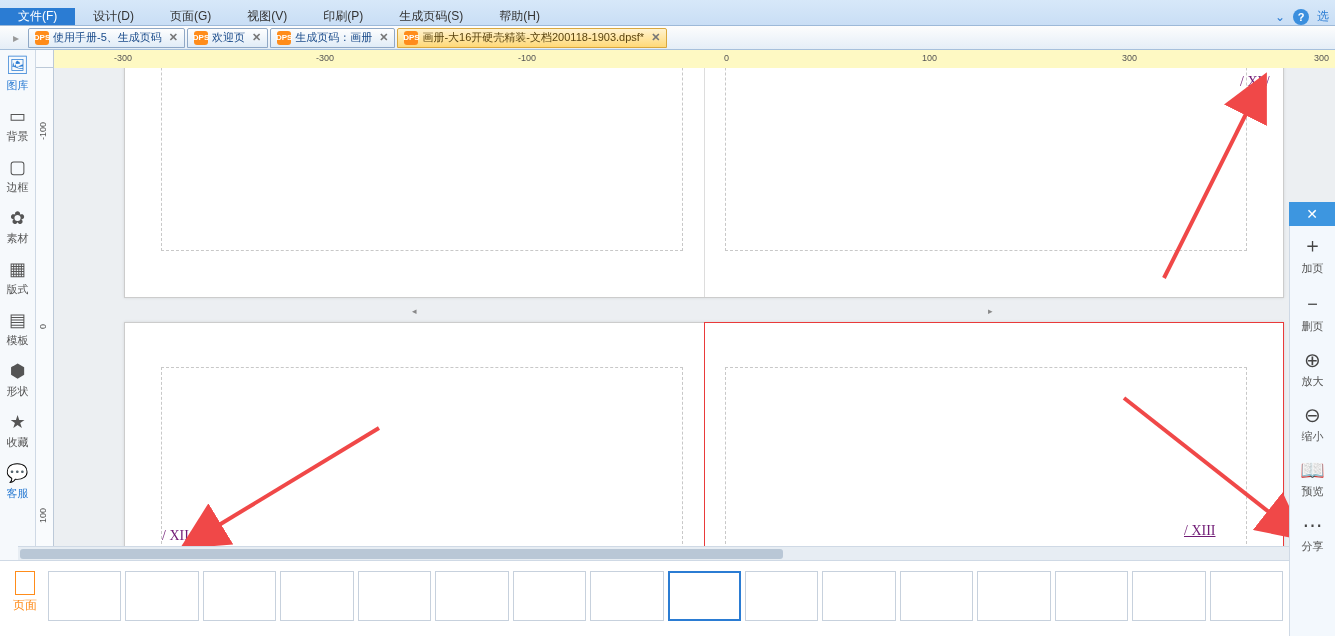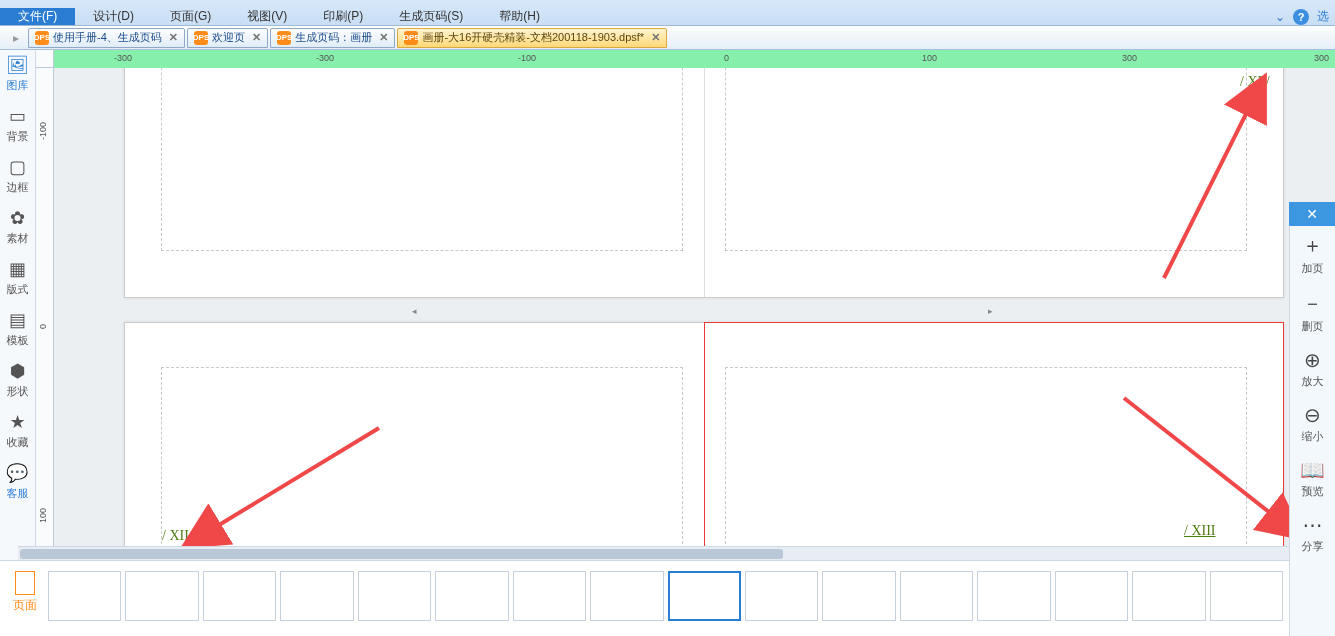--- a/index.html
+++ b/index.html
@@ -18,31 +18,31 @@
 .tab .tab-icon { width: 14px; height: 14px; background: #ff8c1a; border-radius: 3px; display: flex; align-items: center; justify-content: center; color: #fff; font-size: 8px; font-weight: bold; }
 .tab .close { color: #777; font-weight: bold; margin-left: 3px; }
 
 .main { position: absolute; top: 50px; left: 0; right: 0; bottom: 76px; display: flex; }
 .left-sidebar { width: 36px; background: #f6f9fc; border-right: 1px solid #cfd9e5; display: flex; flex-direction: column; align-items: center; padding-top: 4px; gap: 12px; }
 .left-sidebar .side-item { width: 34px; display: flex; flex-direction: column; align-items: center; gap: 2px; font-size: 11px; color: #555; cursor: pointer; }
 .left-sidebar .side-item.active { color: #2b7cd3; }
 .side-icon { width: 22px; height: 22px; display: flex; align-items: center; justify-content: center; font-size: 18px; }
 
 .canvas-wrap { flex: 1; position: relative; background: #fff; overflow: hidden; }
-.ruler-h { position: absolute; top: 0; left: 18px; right: 0; height: 20px; background: #86efac; border-bottom: 1px solid #bcc9d8; font-size: 9px; color: #555; }
+.ruler-h { position: absolute; top: 0; left: 18px; right: 0; height: 20px; background: #fef9c3; border-bottom: 1px solid #bcc9d8; font-size: 9px; color: #555; }
 .ruler-h .tick { position: absolute; top: 3px; }
 .ruler-v { position: absolute; top: 18px; left: 0; width: 18px; bottom: 0; background: #f9fbfd; border-right: 1px solid #bcc9d8; font-size: 9px; color: #555; }
 .ruler-v .tick { position: absolute; left: 2px; writing-mode: vertical-rl; transform: rotate(180deg); }
 .ruler-corner { position: absolute; top: 0; left: 0; width: 18px; height: 18px; background: #f9fbfd; border-right: 1px solid #bcc9d8; border-bottom: 1px solid #bcc9d8; }
 
 .canvas-inner { position: absolute; top: 18px; left: 18px; right: 0; bottom: 0; background: #eceff2; overflow: hidden; }
 .spread { position: absolute; background: #fff; border: 1px solid #ccc; box-shadow: 0 0 3px rgba(0,0,0,0.1); }
 .spread .spine { position: absolute; top: 0; bottom: 0; width: 1px; background: #ddd; left: 50%; }
 .margin-box { position: absolute; border: 1px dashed #c8c8c8; }
-.page-num { position: absolute; color: #4d7c0f; font-size: 14px; font-family: Georgia, serif; }
+.page-num { position: absolute; color: #701a75; font-size: 14px; font-family: Georgia, serif; }
 .sel-box { position: absolute; border: 1px solid #e93a3a; }
 .spread-dot { position: absolute; width: 6px; height: 6px; color: #888; font-size: 9px; }
 
 .arrow { position: absolute; }
 .arrow svg { overflow: visible; }
 
 .right-panel { width: 46px; background: #f3f8fd; border-left: 1px solid #cfd9e5; display: flex; flex-direction: column; align-items: center; padding-top: 6px; gap: 14px; position: absolute; right: 0; top: 0; bottom: 0; }
 .right-panel .panel-close { position: absolute; top: -24px; right: 0; width: 46px; height: 24px; background: #3d96e0; color: #fff; display: flex; align-items: center; justify-content: center; font-size: 14px; }
 .right-panel .rp-item { display: flex; flex-direction: column; align-items: center; gap: 2px; font-size: 11px; color: #555; cursor: pointer; }
 .rp-icon { font-size: 20px; color: #444; }
@@ -73,21 +73,21 @@
     <span style="color:#2b7cd3;">⌄</span>
     <span class="help-circle">?</span>
     <span>选</span>
   </div>
 </div>
 
 <div class="tabbar">
   <div class="play">▸</div>
   <div class="tab">
     <span class="tab-icon">DPS</span>
-    <span>使用手册-4、生成页码</span>
+    <span>使用手册-5、生成页码</span>
     <span class="close">✕</span>
   </div>
   <div class="tab">
     <span class="tab-icon">DPS</span>
     <span>欢迎页</span>
     <span class="close">✕</span>
   </div>
   <div class="tab">
     <span class="tab-icon">DPS</span>
     <span>生成页码：画册</span>

